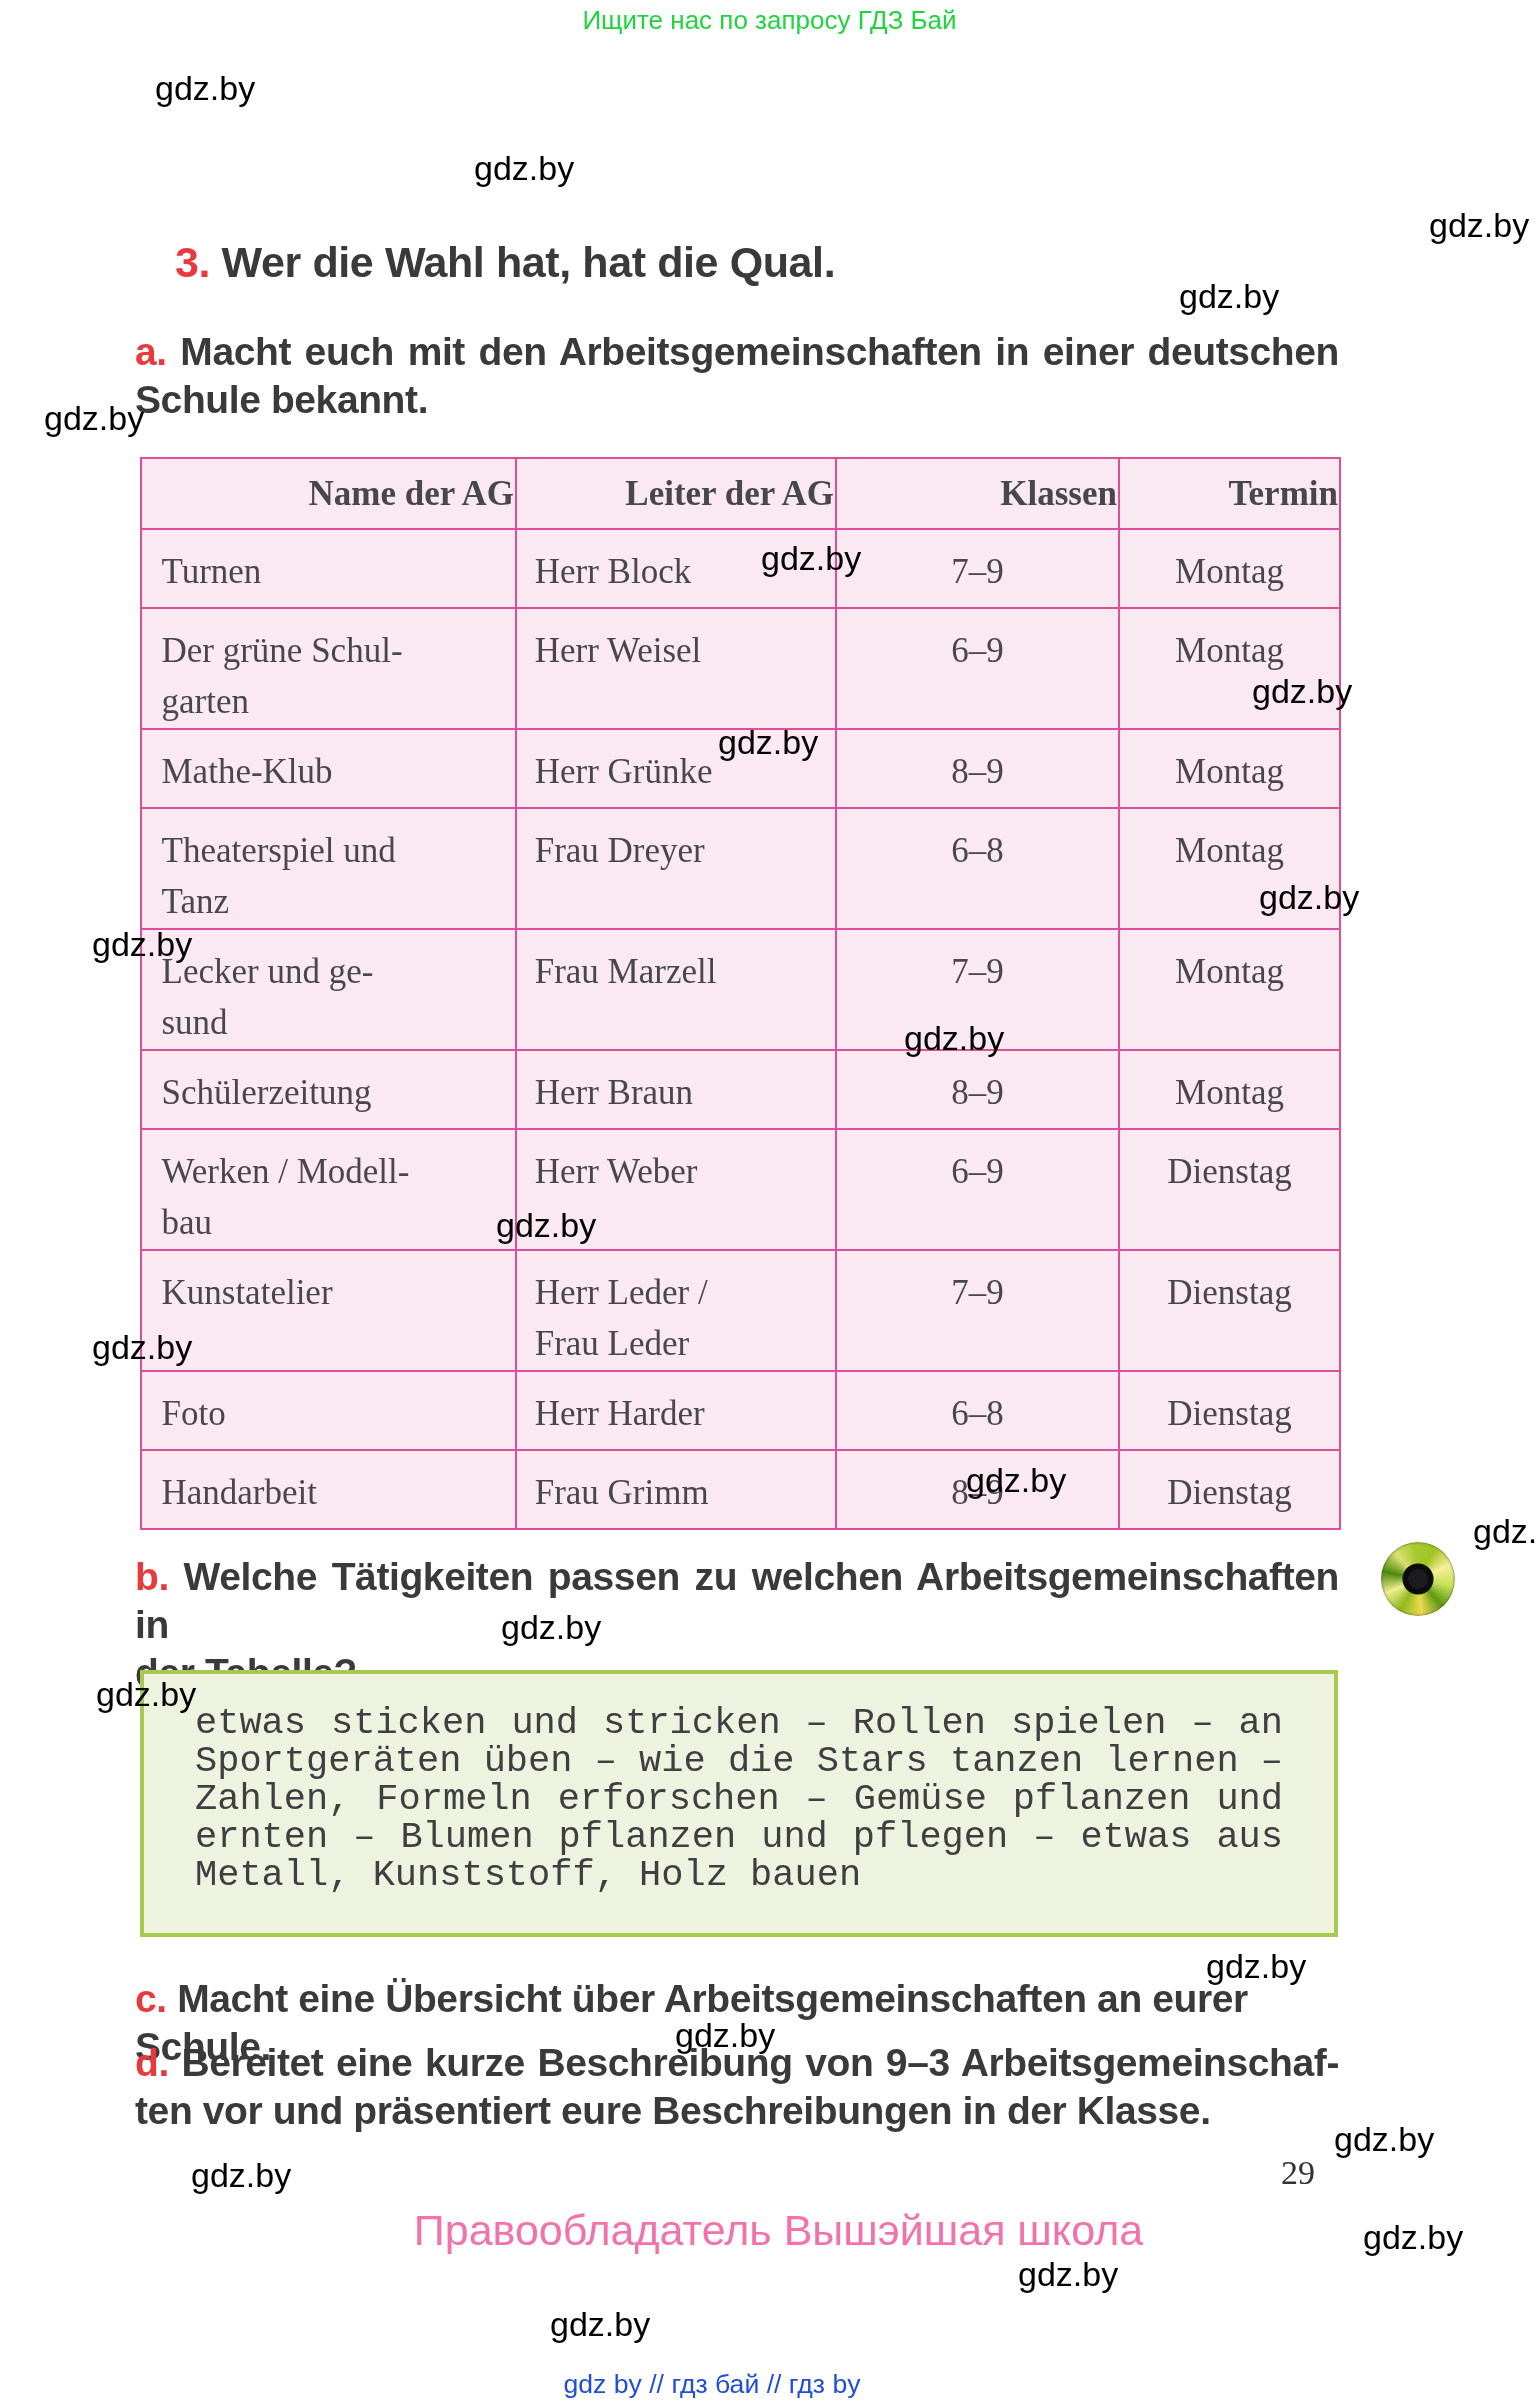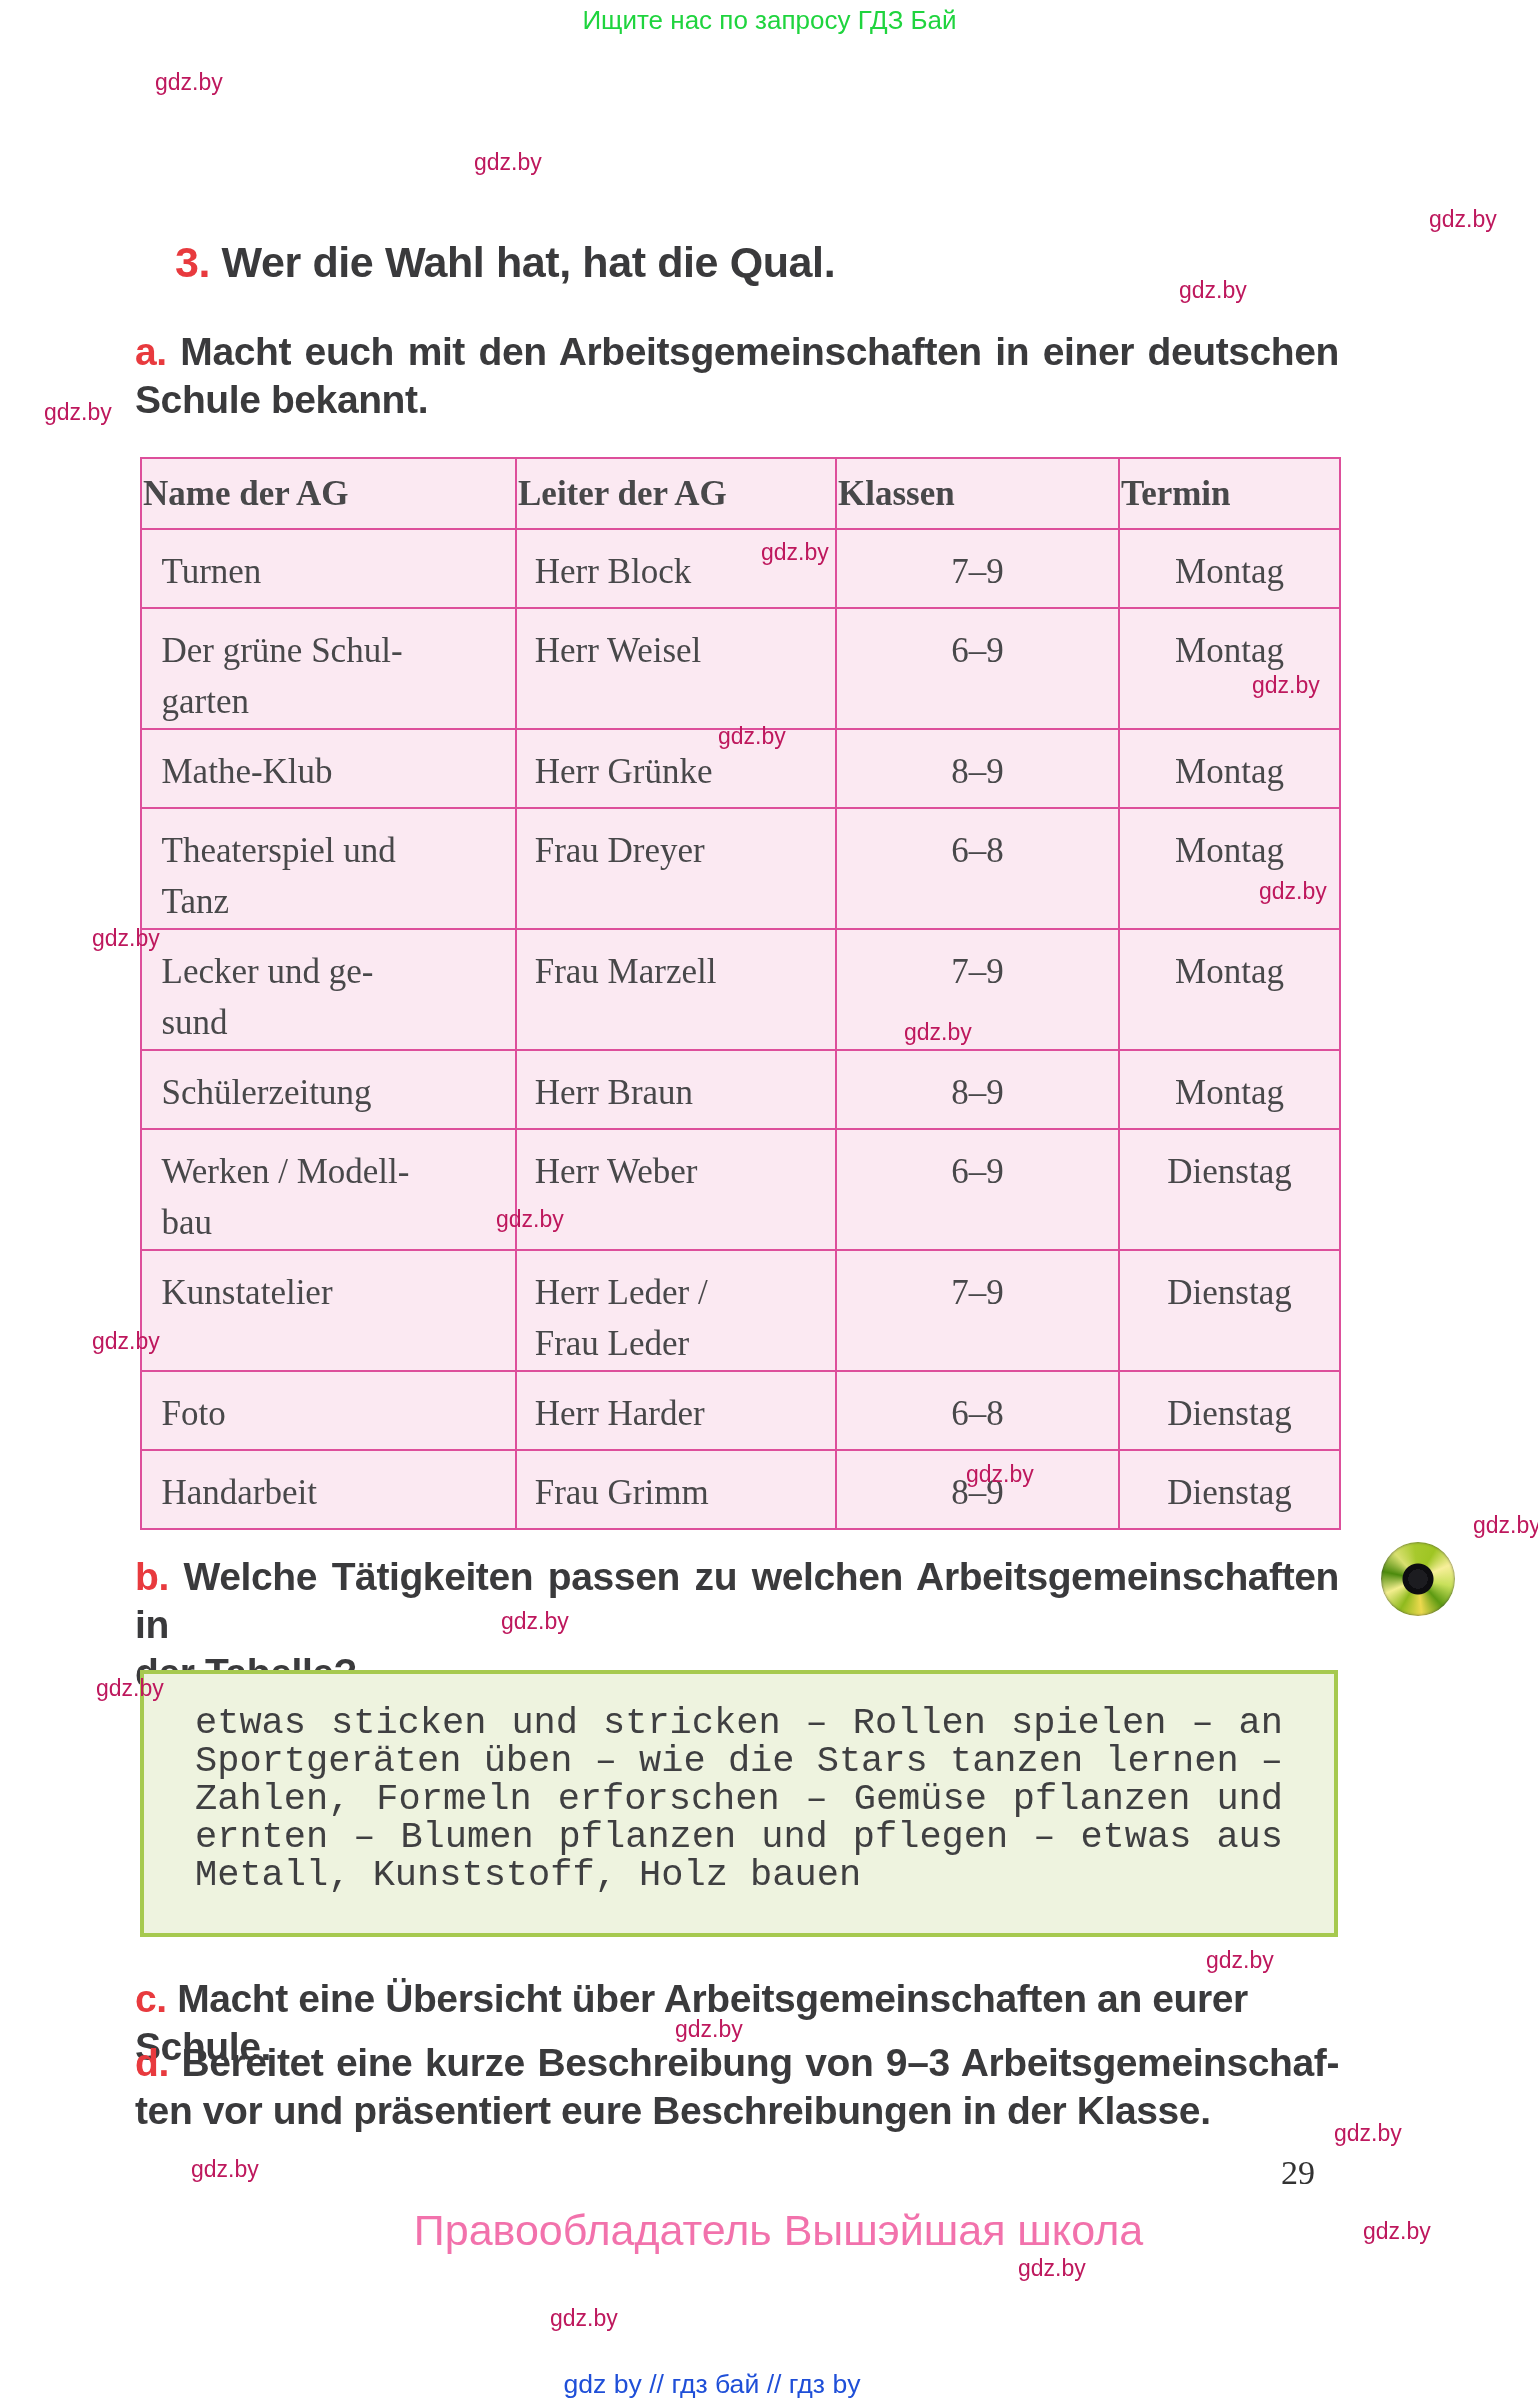--- a/index.html
+++ b/index.html
@@ -2,35 +2,35 @@
 <html style="font-size:14px"><head>
 <meta charset="utf-8">
 <style>
   html,body{margin:0;padding:0;background:#ffffff;}
   .page{position:relative;width:1539px;height:2401px;background:#ffffff;overflow:hidden;
         font-family:"Liberation Sans",sans-serif;color:#3a3a3c;}
 
   .banner{position:absolute;top:5.3px;left:0;width:1539px;text-align:center;
           font-size:26px;color:#1fd43e;}
 
-  .wm{position:absolute;font-size:23px;color:#be185d;white-space:nowrap;z-index:5;}
+  .wm{position:absolute;font-size:34px;color:#000000;white-space:nowrap;z-index:5;}
 
   .h3{position:absolute;left:135px;top:238px;font-size:43px;font-weight:bold;
       letter-spacing:-0.4px;white-space:nowrap;margin-left:40px;}
   .red{color:#e83a3e;}
 
   .tasktext{position:absolute;left:135px;width:1204px;font-size:39px;font-weight:bold;
             line-height:48px;letter-spacing:-0.4px;color:#3a3a3c;}
   .just{text-align:justify;text-align-last:justify;}
 
   .ag-table{position:absolute;left:140px;top:457px;width:1198px;border-collapse:collapse;
             table-layout:fixed;background:#fbe9f2;
             font-family:"Liberation Serif",serif;color:#48484a;}
   .ag-table th,.ag-table td{border:2.7px solid #dd4f9b;}
-  .ag-table th{font-size:35px;font-weight:bold;text-align:left;vertical-align:middle;}
+  .ag-table th{font-size:35px;font-weight:bold;text-align:right;vertical-align:middle;}
   .ag-table td{font-size:35px;vertical-align:top;padding-top:16px;line-height:51px;}
   td.tname{padding-left:19.5px;white-space:pre-line;padding-right:12.4px;}
   td.tlead{padding-left:17.7px;white-space:pre-line;padding-right:17px;}
   td.tnum{text-align:center;border-radius:14px;}
   td.tday{text-align:center;}
 
   .cd{position:absolute;left:1381px;top:1542px;width:74px;height:74px;border-radius:50%;
       background:
         radial-gradient(circle at 50% 50%, #1c1c20 0 9.8px, #0d0d10 9.8px 15px, rgba(0,0,0,0) 16px),
         conic-gradient(from 30deg,#9fc523,#f7ef9a,#c8e05a,#5d9a12,#ecd94e,#8fba1e,#f3ee8e,#4c8a0d,#d9e070,#a7c92d,#9fc523);

